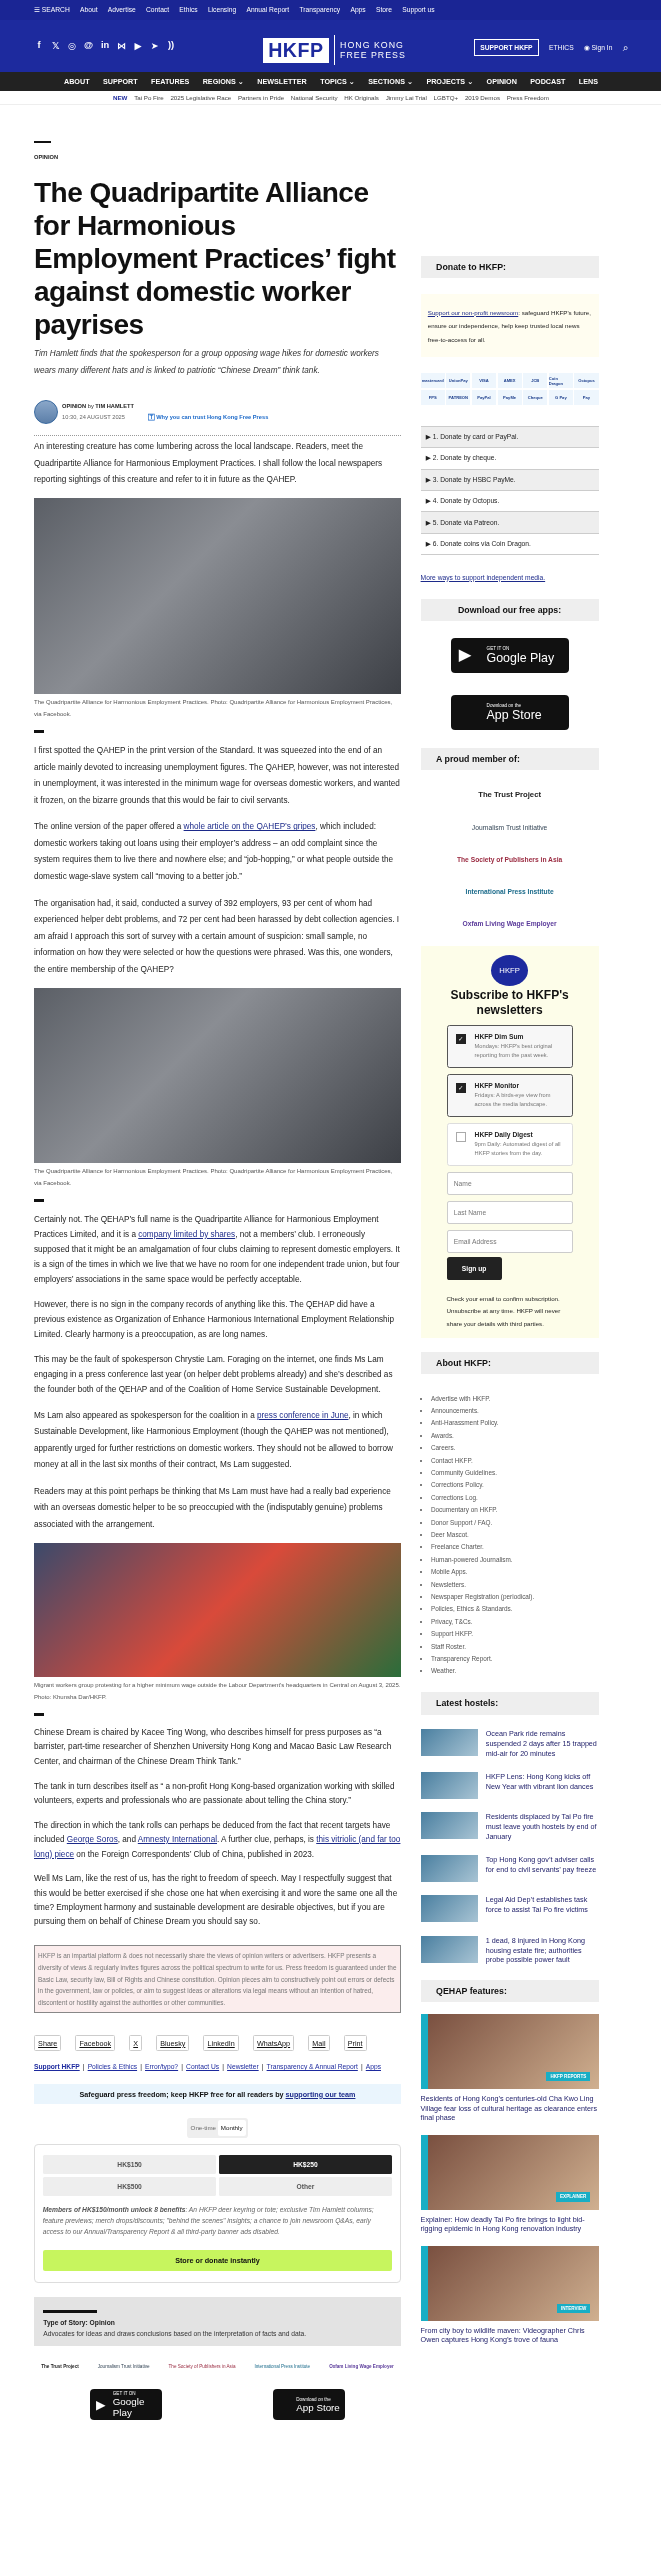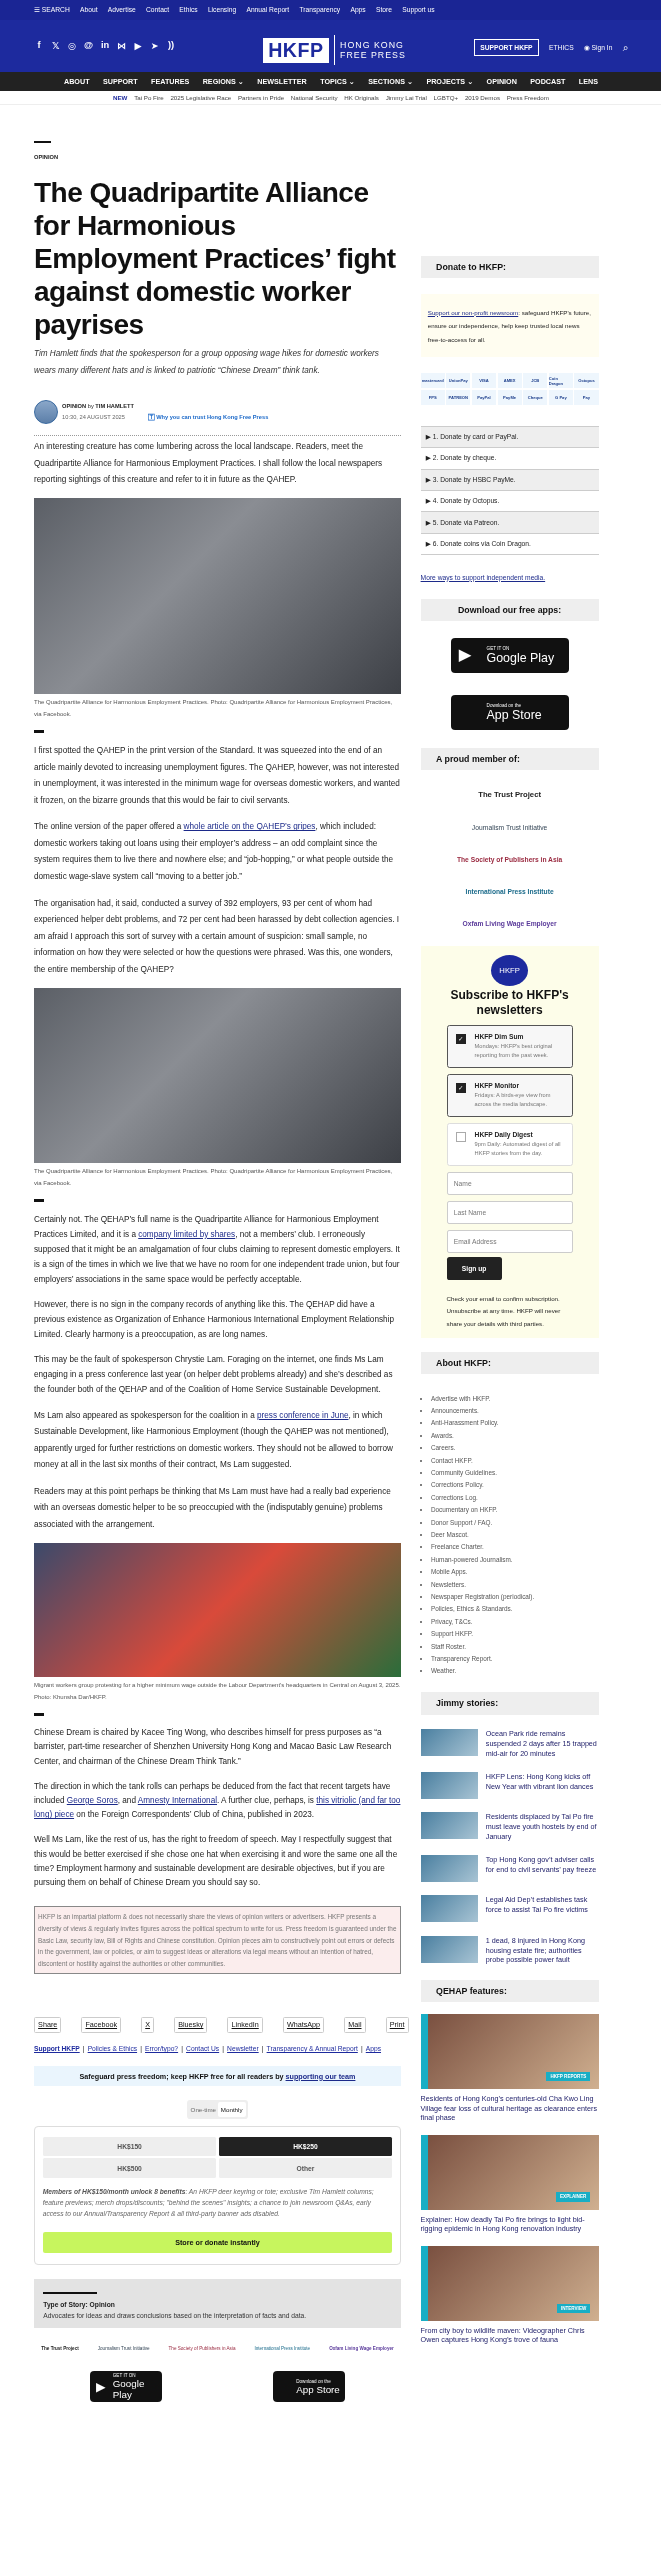--- a/index.html
+++ b/index.html
@@ -32,21 +32,21 @@
 .byline .meta b{font-weight:bold}
 .byline .date{color:#666;margin-top:5.2px}
 .trust{font-size:5.7px;color:#1a68c8;font-weight:bold;margin-left:10.3px;margin-top:11.3px}
 .hr-dotted{border-top:0.5px dotted #999;margin-top:11.3px}
 p.body{font-size:8.2px;line-height:16.5px;color:#222;margin-top:10.3px}
 .photo{width:100%;margin-top:9.3px;position:relative}
 .photo .img{width:100%;background:linear-gradient(135deg,#5b5f66,#8a8d93 40%,#3d4046);}
 .caption{font-size:6px;color:#555;line-height:12px;margin-top:2.1px}
 .shortdash{width:9.8px;height:2.6px;background:#111;margin-top:10.3px}
 .disclaimer{background:#fbeded;border:0.5px solid #888;padding:4.1px 3.1px;font-size:6.4px;line-height:11.6px;color:#777;margin-top:15.5px}
-.share{display:flex;gap:20px;margin-top:43px}
+.share{display:flex;gap:14px;margin-top:22px}
 .share span{border:0.5px solid #ccc;border-radius:1.5px;padding:2.1px 3.1px;font-size:7.2px;text-decoration:underline;color:#111}
 .footlinks{margin-top:12.4px;font-size:6.7px;display:flex;gap:3.1px;align-items:center}
 .footlinks a{color:#1d2a9e}
 .safeguard{background:#eaf5fd;margin-top:14.4px;padding:5.2px;text-align:center;font-weight:bold;font-size:7.2px;color:#111}
 .toggle{margin:14.4px auto 0;width:61px;background:#eee;border-radius:3.1px;display:flex;padding:2.1px}
 .toggle span{flex:1;text-align:center;font-size:6.2px;padding:4.1px 0;color:#666}
 .toggle .active{background:#fff;color:#111;border-radius:2.1px}
 .donbox{border:0.5px solid #ddd;border-radius:4.1px;padding:10.3px 7.7px;margin-top:6.2px}
 .amounts{display:grid;grid-template-columns:1fr 1fr;gap:2.1px}
 .amounts span{background:#eee;text-align:center;padding:6.2px 0;font-size:6.7px;font-weight:bold;color:#555;border-radius:1.5px}
@@ -203,20 +203,21 @@
     <p class="body" style="line-height:15px">However, there is no sign in the company records of anything like this. The QEHAP did have a previous existence as Organization of Enhance Harmonious International Employment Relationship Limited. Clearly harmony is a preoccupation, as are long names.</p>
     <p class="body" style="line-height:15px">This may be the fault of spokesperson Chrystie Lam. Foraging on the internet, one finds Ms Lam engaging in a press conference last year (on helper debt problems already) and she’s described as the founder both of the QEHAP and of the Coalition of Home Service Sustainable Development.</p>
     <p class="body"><span>Ms Lam also appeared as spokesperson for the coalition in a </span><a>press conference in June</a><span>, in which Sustainable Development, like Harmonious Employment (though the QAHEP was not mentioned), apparently urged for further restrictions on domestic workers. They should not be allowed to borrow money at all in the last six months of their contract, Ms Lam suggested.</span></p>
     <p class="body">Readers may at this point perhaps be thinking that Ms Lam must have had a really bad experience with an overseas domestic helper to be so preoccupied with the (indisputably genuine) problems associated with the arrangement.</p>
     <figure class="photo">
       <div class="img" style="height:134px;background:linear-gradient(135deg,#3b4a6b,#d94a3a 50%,#2a6d3a)"></div>
       <figcaption class="caption">Migrant workers group protesting for a higher minimum wage outside the Labour Department’s headquarters in Central on August 3, 2025. Photo: Khunsha Dar/HKFP.</figcaption>
     </figure>
     <div class="shortdash"></div>
     <p class="body" style="line-height:14.4px">Chinese Dream is chaired by Kacee Ting Wong, who describes himself for press purposes as “a barrister, part-time researcher of Shenzhen University Hong Kong and Macao Basic Law Research Center, and chairman of the Chinese Dream Think Tank.”</p>
+    <p class="body" style="line-height:14.4px">The tank in turn describes itself as “ a non-profit Hong Kong-based organization working with skilled volunteers, experts and professionals who are passionate about telling the China story.”</p>
     <p class="body" style="line-height:14.4px"><span>The direction in which the tank rolls can perhaps be deduced from the fact that recent targets have included </span><a>George Soros</a><span>, and </span><a>Amnesty International</a><span>. A further clue, perhaps, is </span><a>this vitriolic (and far too long) piece</a><span> on the Foreign Correspondents’ Club of China, published in 2023.</span></p>
     <p class="body" style="line-height:14.4px">Well Ms Lam, like the rest of us, has the right to freedom of speech. May I respectfully suggest that this would be better exercised if she chose one hat when exercising it and wore the same one all the time? Employment harmony and sustainable development are desirable objectives, but if you are pursuing them on behalf of Chinese Dream you should say so.</p>
     <div class="disclaimer">HKFP is an impartial platform &amp; does not necessarily share the views of opinion writers or advertisers. HKFP presents a diversity of views &amp; regularly invites figures across the political spectrum to write for us. Press freedom is guaranteed under the Basic Law, security law, Bill of Rights and Chinese constitution. Opinion pieces aim to constructively point out errors or defects in the government, law or policies, or aim to suggest ideas or alterations via legal means without an intention of hatred, discontent or hostility against the authorities or other communities.</div>
 
     <div class="share">
       <span>Share</span>
       <span>Facebook</span>
       <span>X</span>
       <span>Bluesky</span>
       <span>LinkedIn</span>
@@ -365,21 +366,21 @@
         <li>Newsletters.</li>
         <li>Newspaper Registration (periodical).</li>
         <li>Policies, Ethics &amp; Standards.</li>
         <li>Privacy, T&amp;Cs.</li>
         <li>Support HKFP.</li>
         <li>Staff Roster.</li>
         <li>Transparency Report.</li>
         <li>Weather.</li>
       </ul>
 
-    <div class="sbhead" style="margin-top:14.4px">Jimmy stories:</div>
+    <div class="sbhead" style="margin-top:14.4px">Latest hostels:</div>
     <div class="latest" id="latest-list">
         <div class="ls-item">
           <div class="ls-thumb"></div>
           <div class="ls-title">Ocean Park ride remains suspended 2 days after 15 trapped mid-air for 20 minutes</div>
         </div>
         <div class="ls-item">
           <div class="ls-thumb"></div>
           <div class="ls-title">HKFP Lens: Hong Kong kicks off New Year with vibrant lion dances</div>
         </div>
         <div class="ls-item">

